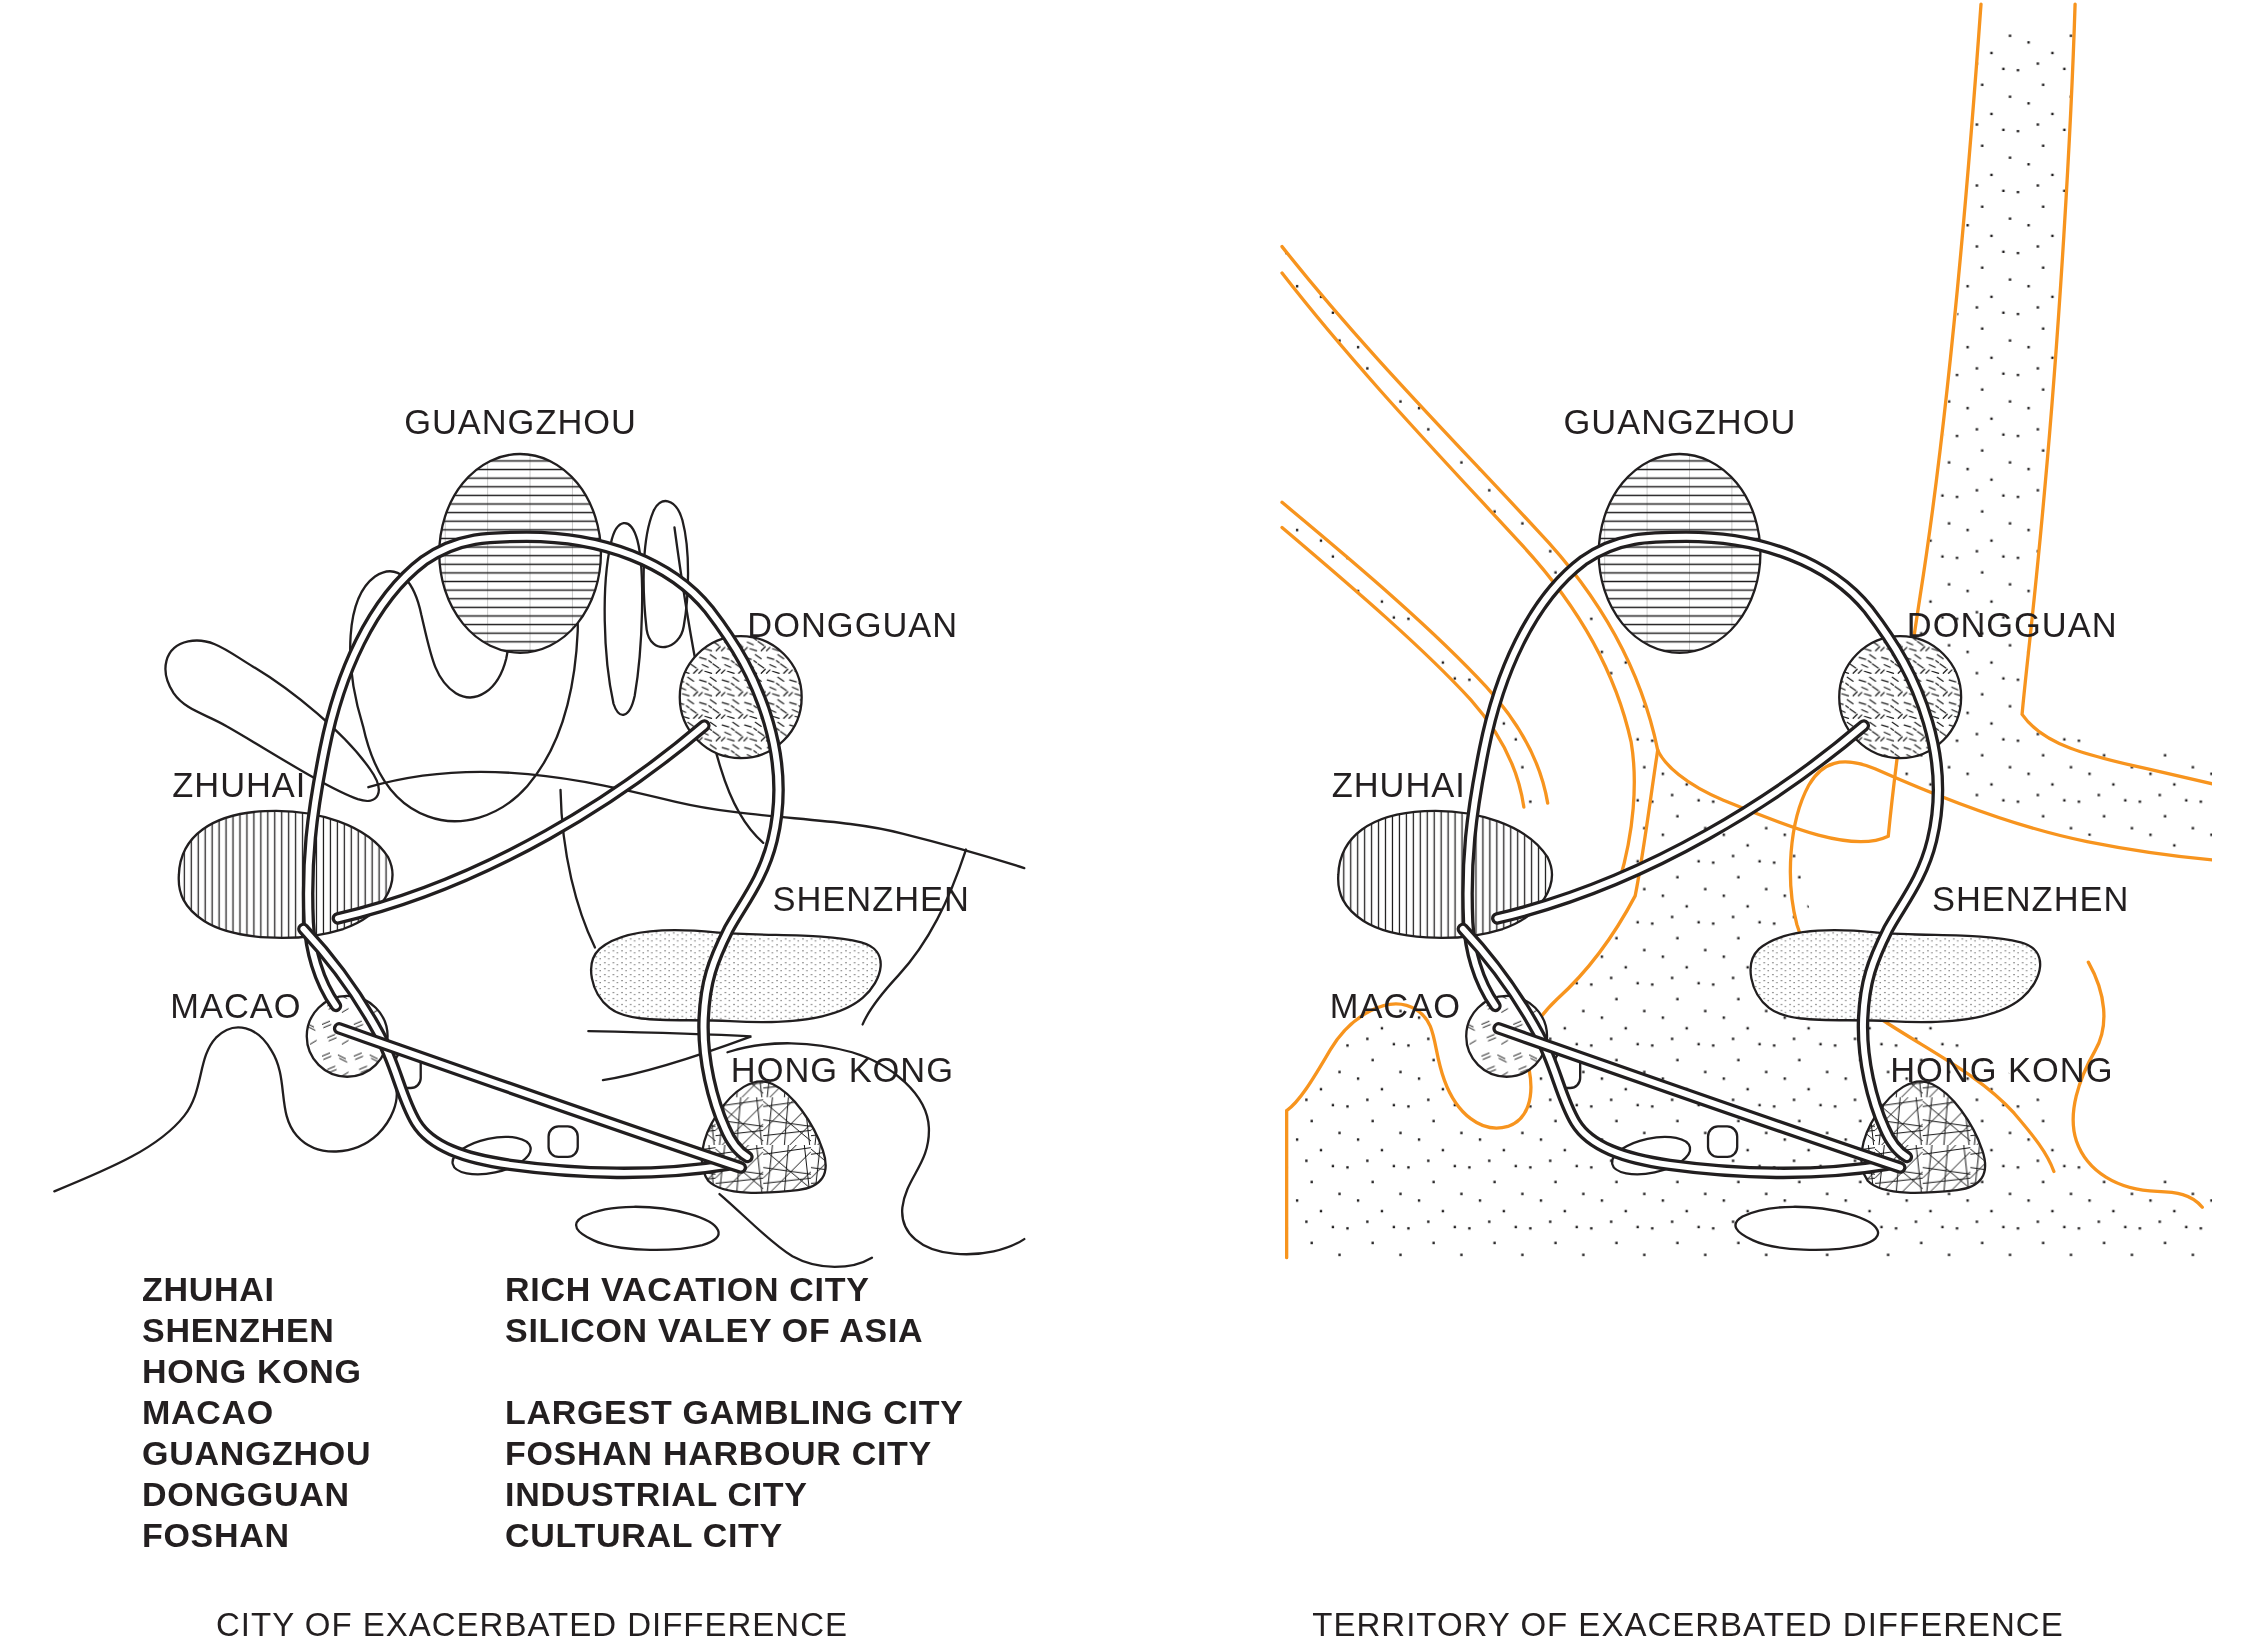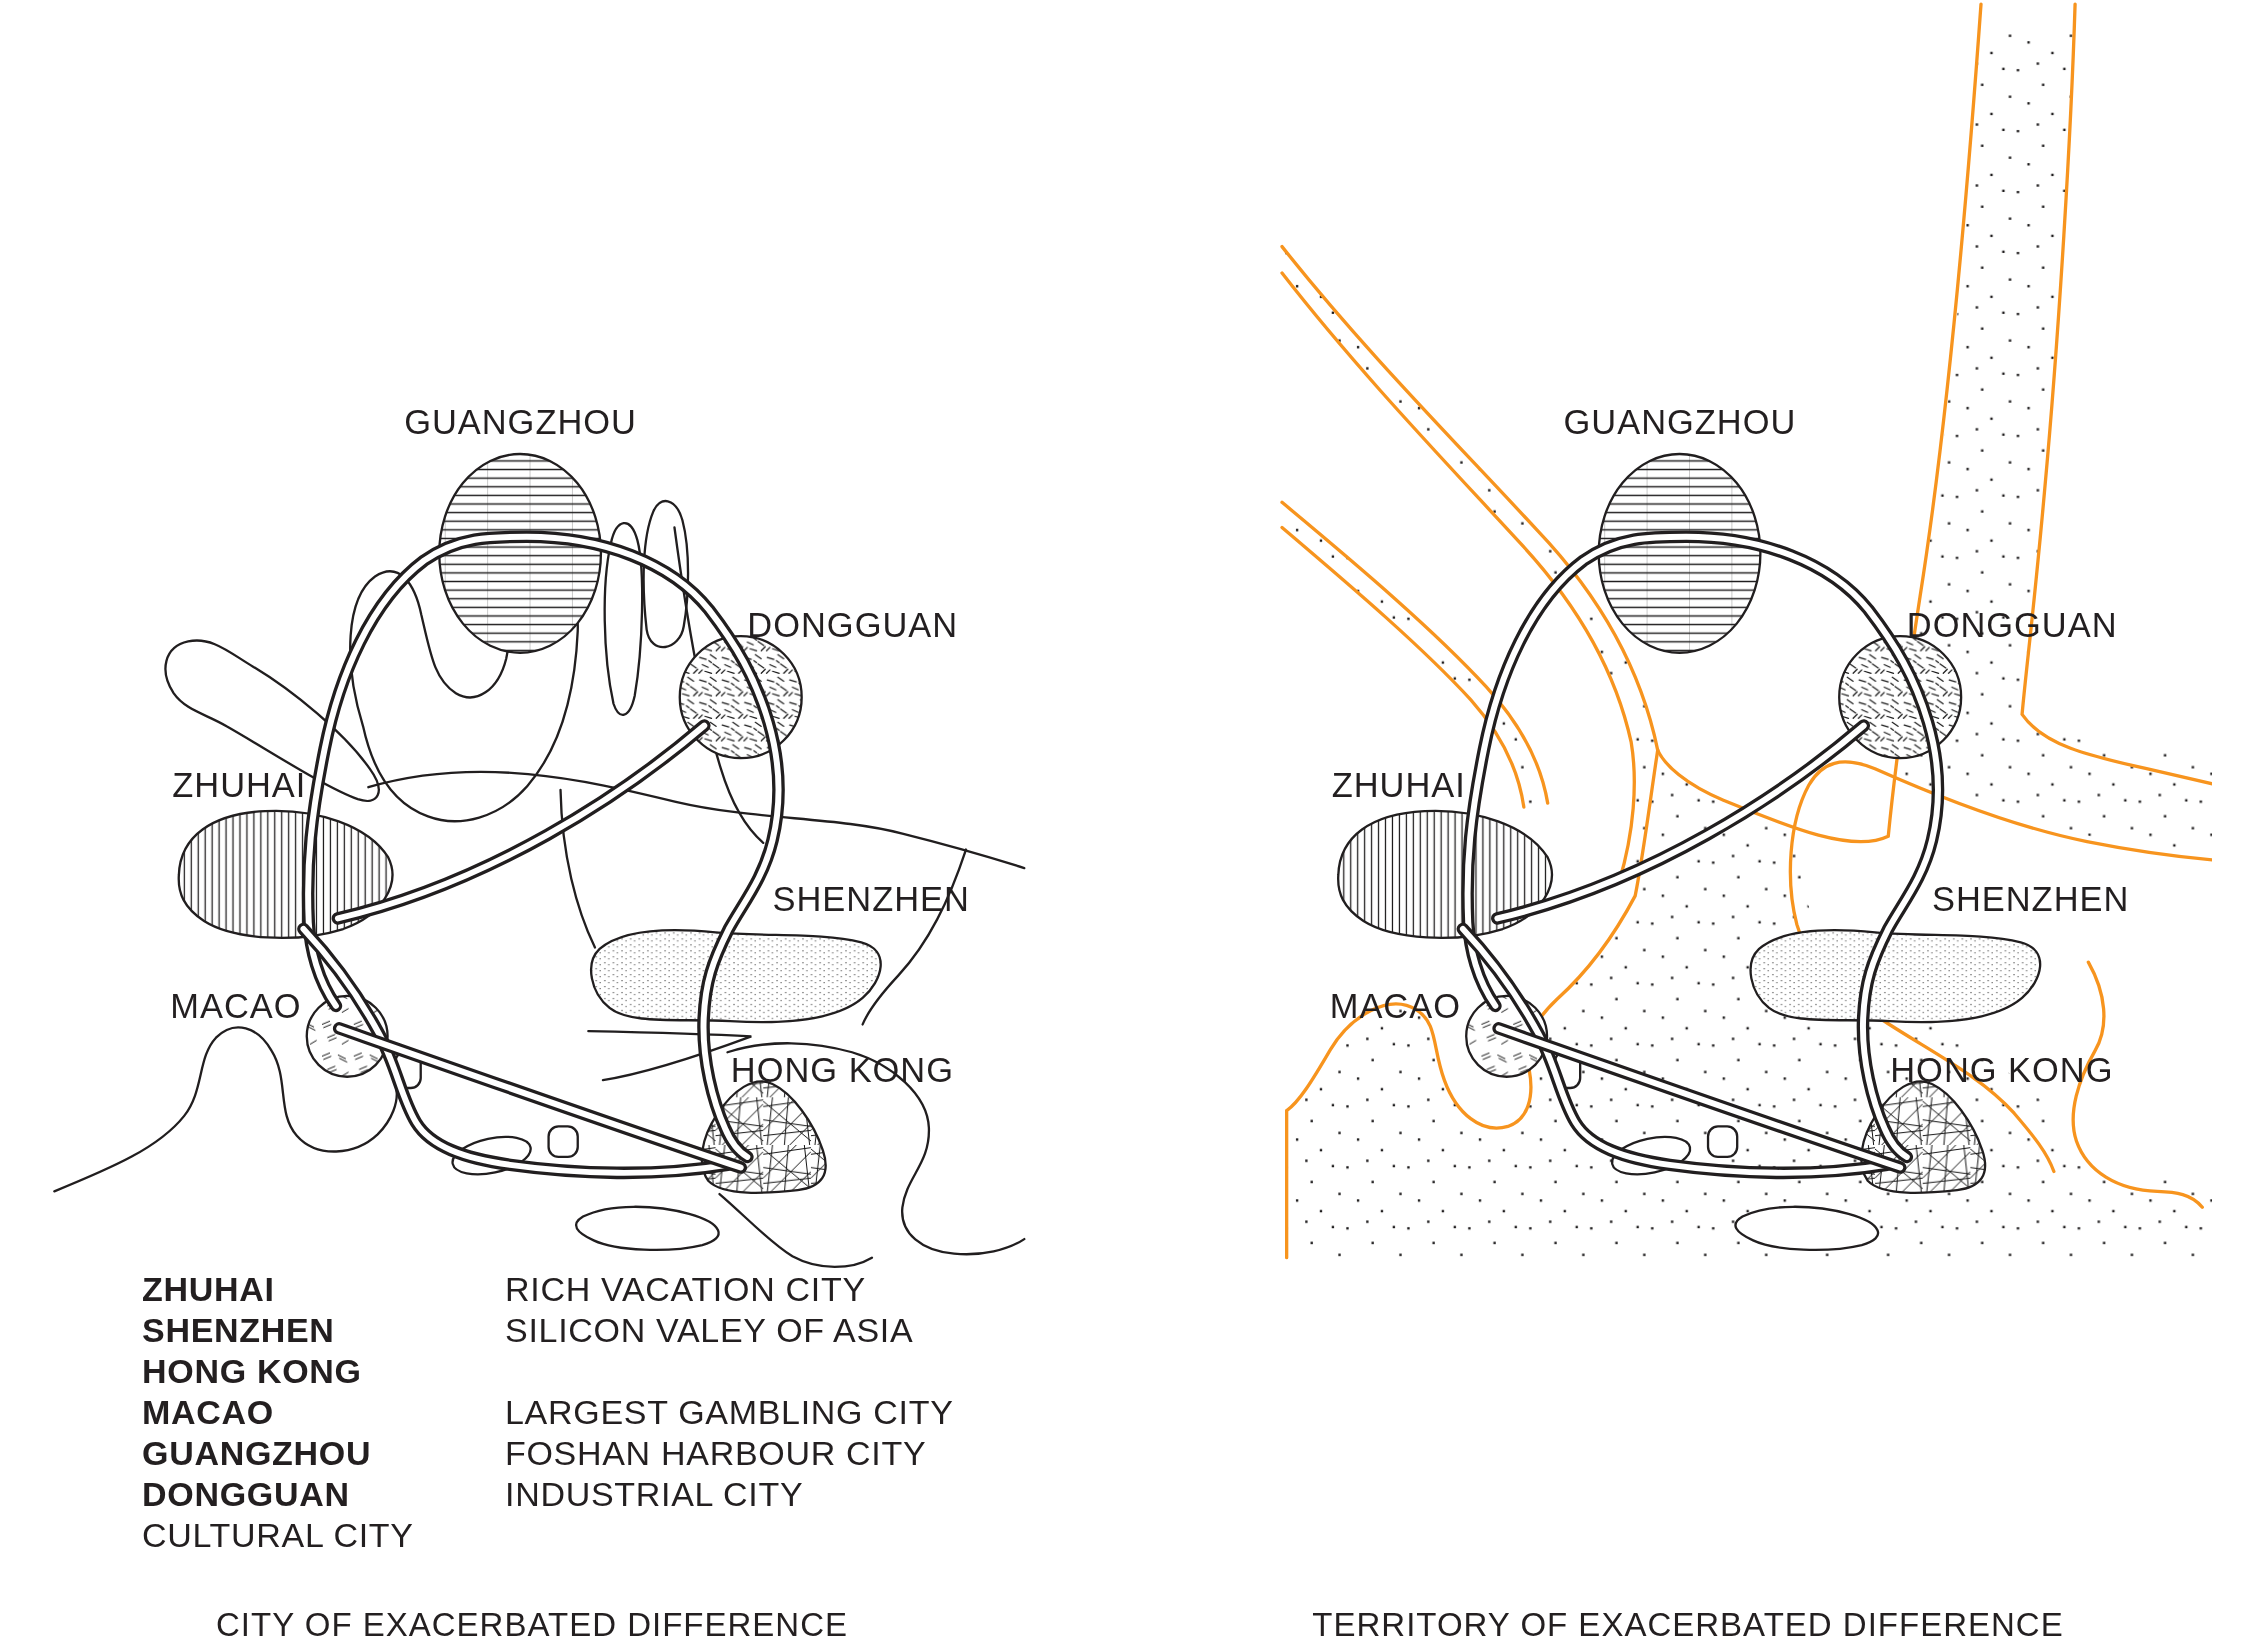--- a/index.html
+++ b/index.html
@@ -11,21 +11,21 @@
   .map-label {
     font-family:"Liberation Sans", sans-serif;
     font-size:52px; letter-spacing:1.5px; fill:#231F20; font-weight:400;
   }
   .legend {
     position:absolute; left:142px; top:1269px;
     font-size:34px; letter-spacing:0.7px; line-height:41px;
   }
   .legend-row { display:flex; height:41px; align-items:center; }
   .legend-city { width:363px; font-weight:700; }
-  .legend-desc { font-weight:400; }
+  .legend-desc { font-weight:700; }
   .caption {
     position:absolute; top:1606px; width:928px; text-align:center;
     font-size:33px; letter-spacing:1px; font-weight:400; color:#231F20;
   }
   .caption-left  { left:68px; }
   .caption-right { left:1224px; }
 </style>
 </head>
 <body>
 
@@ -226,20 +226,21 @@
     </div>
     <div class="legend-row">
       <div class="legend-city">GUANGZHOU</div>
       <div class="legend-desc">FOSHAN HARBOUR CITY</div>
     </div>
     <div class="legend-row">
       <div class="legend-city">DONGGUAN</div>
       <div class="legend-desc">INDUSTRIAL CITY</div>
     </div>
     <div class="legend-row">
+      <div class="legend-city">FOSHAN</div>
       <div class="legend-desc">CULTURAL CITY</div>
     </div>
   </div>
 
   <div class="caption caption-left">CITY OF EXACERBATED DIFFERENCE</div>
   <div class="caption caption-right">TERRITORY OF EXACERBATED DIFFERENCE</div>
 
 </div>
 
 

